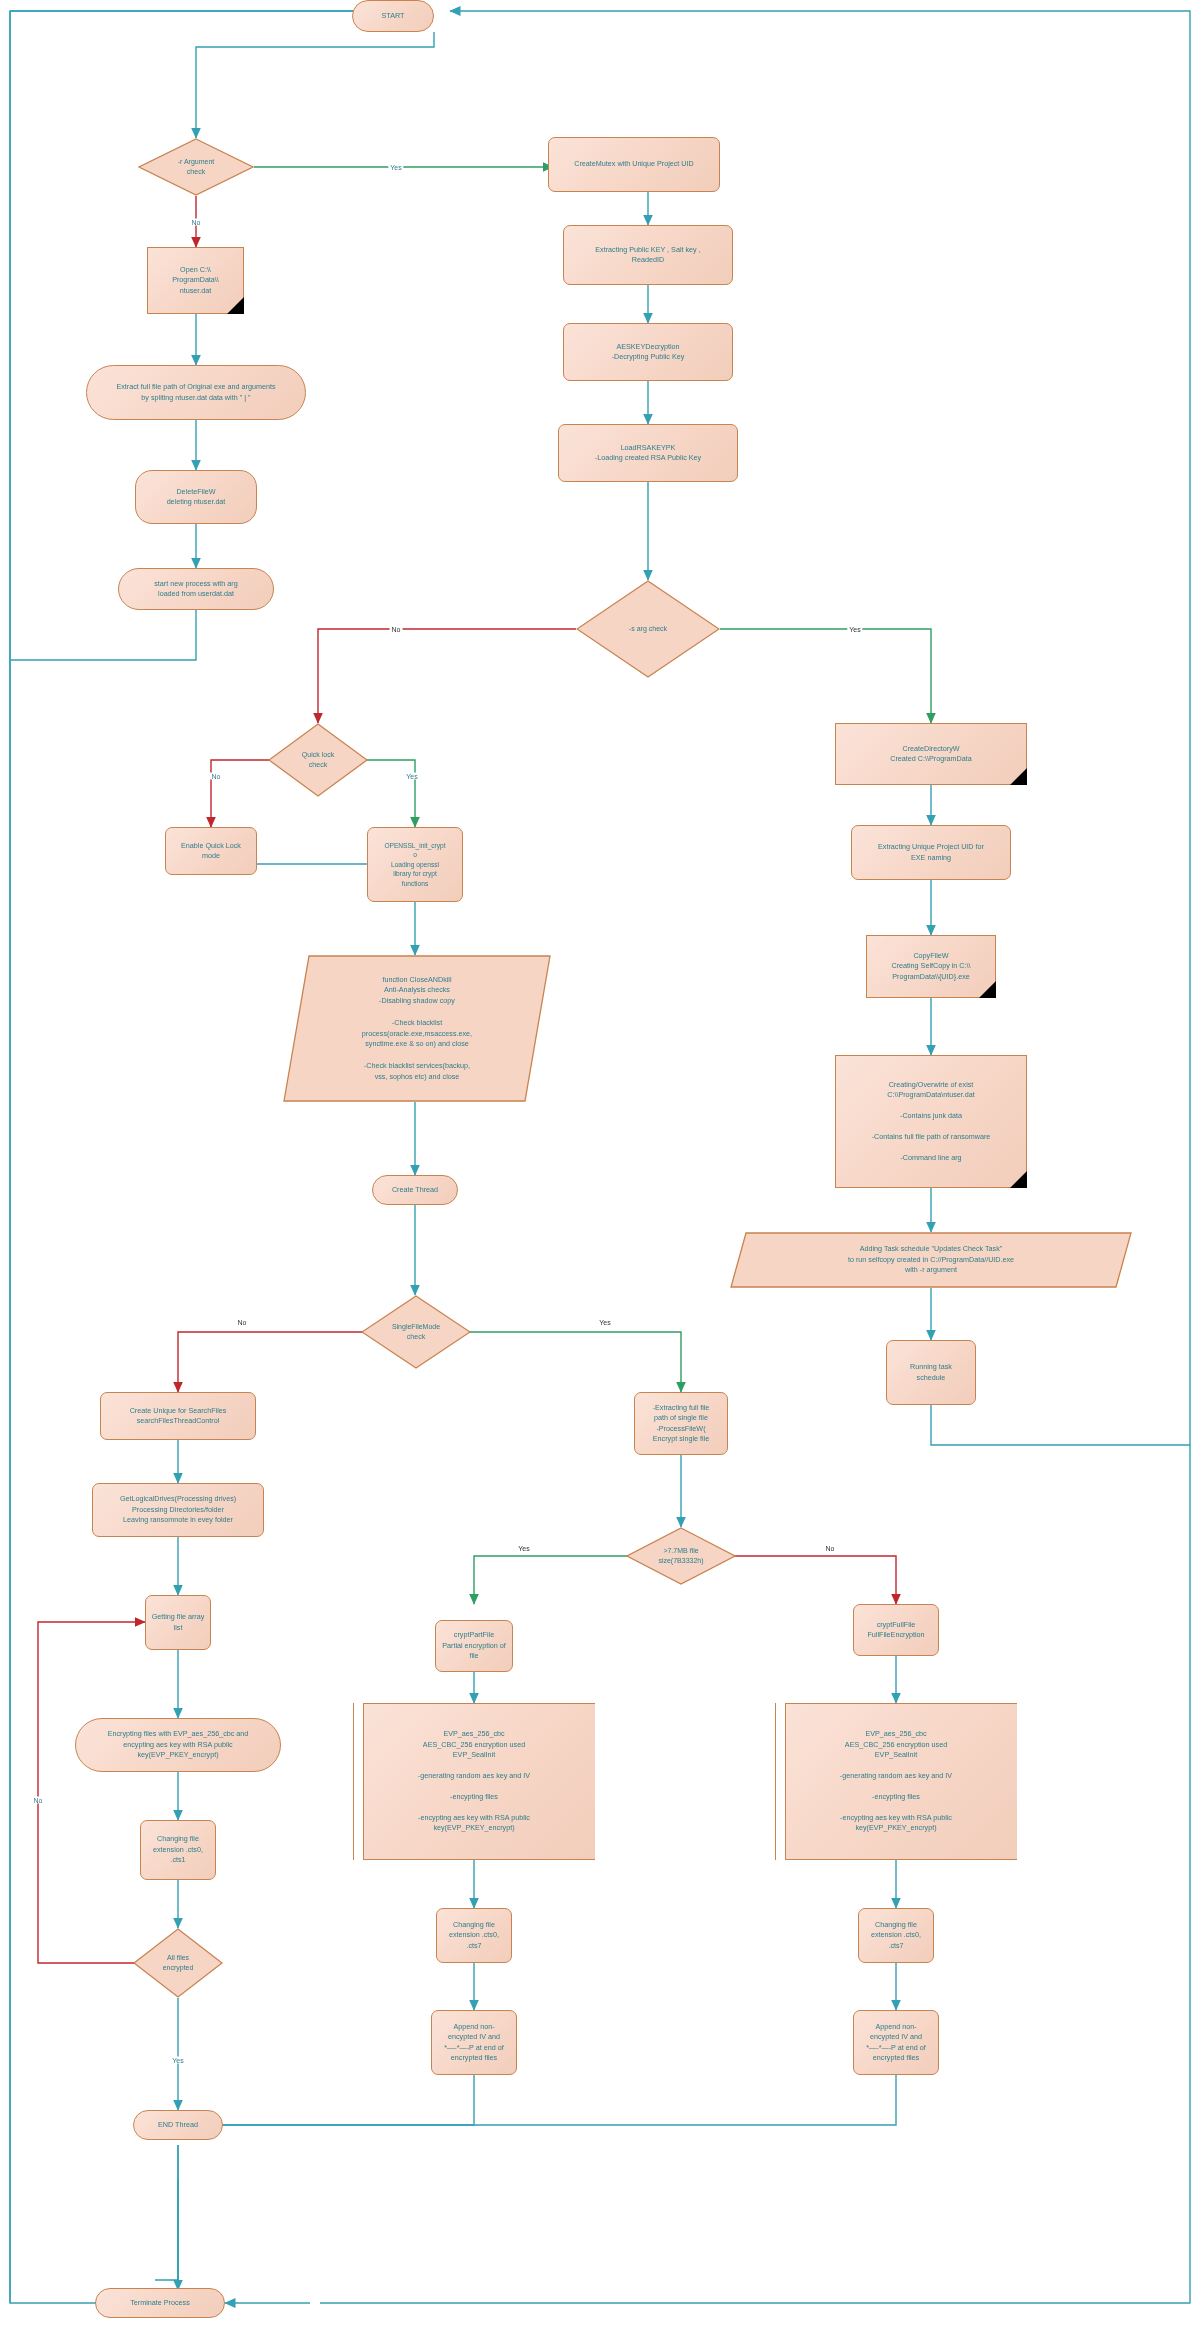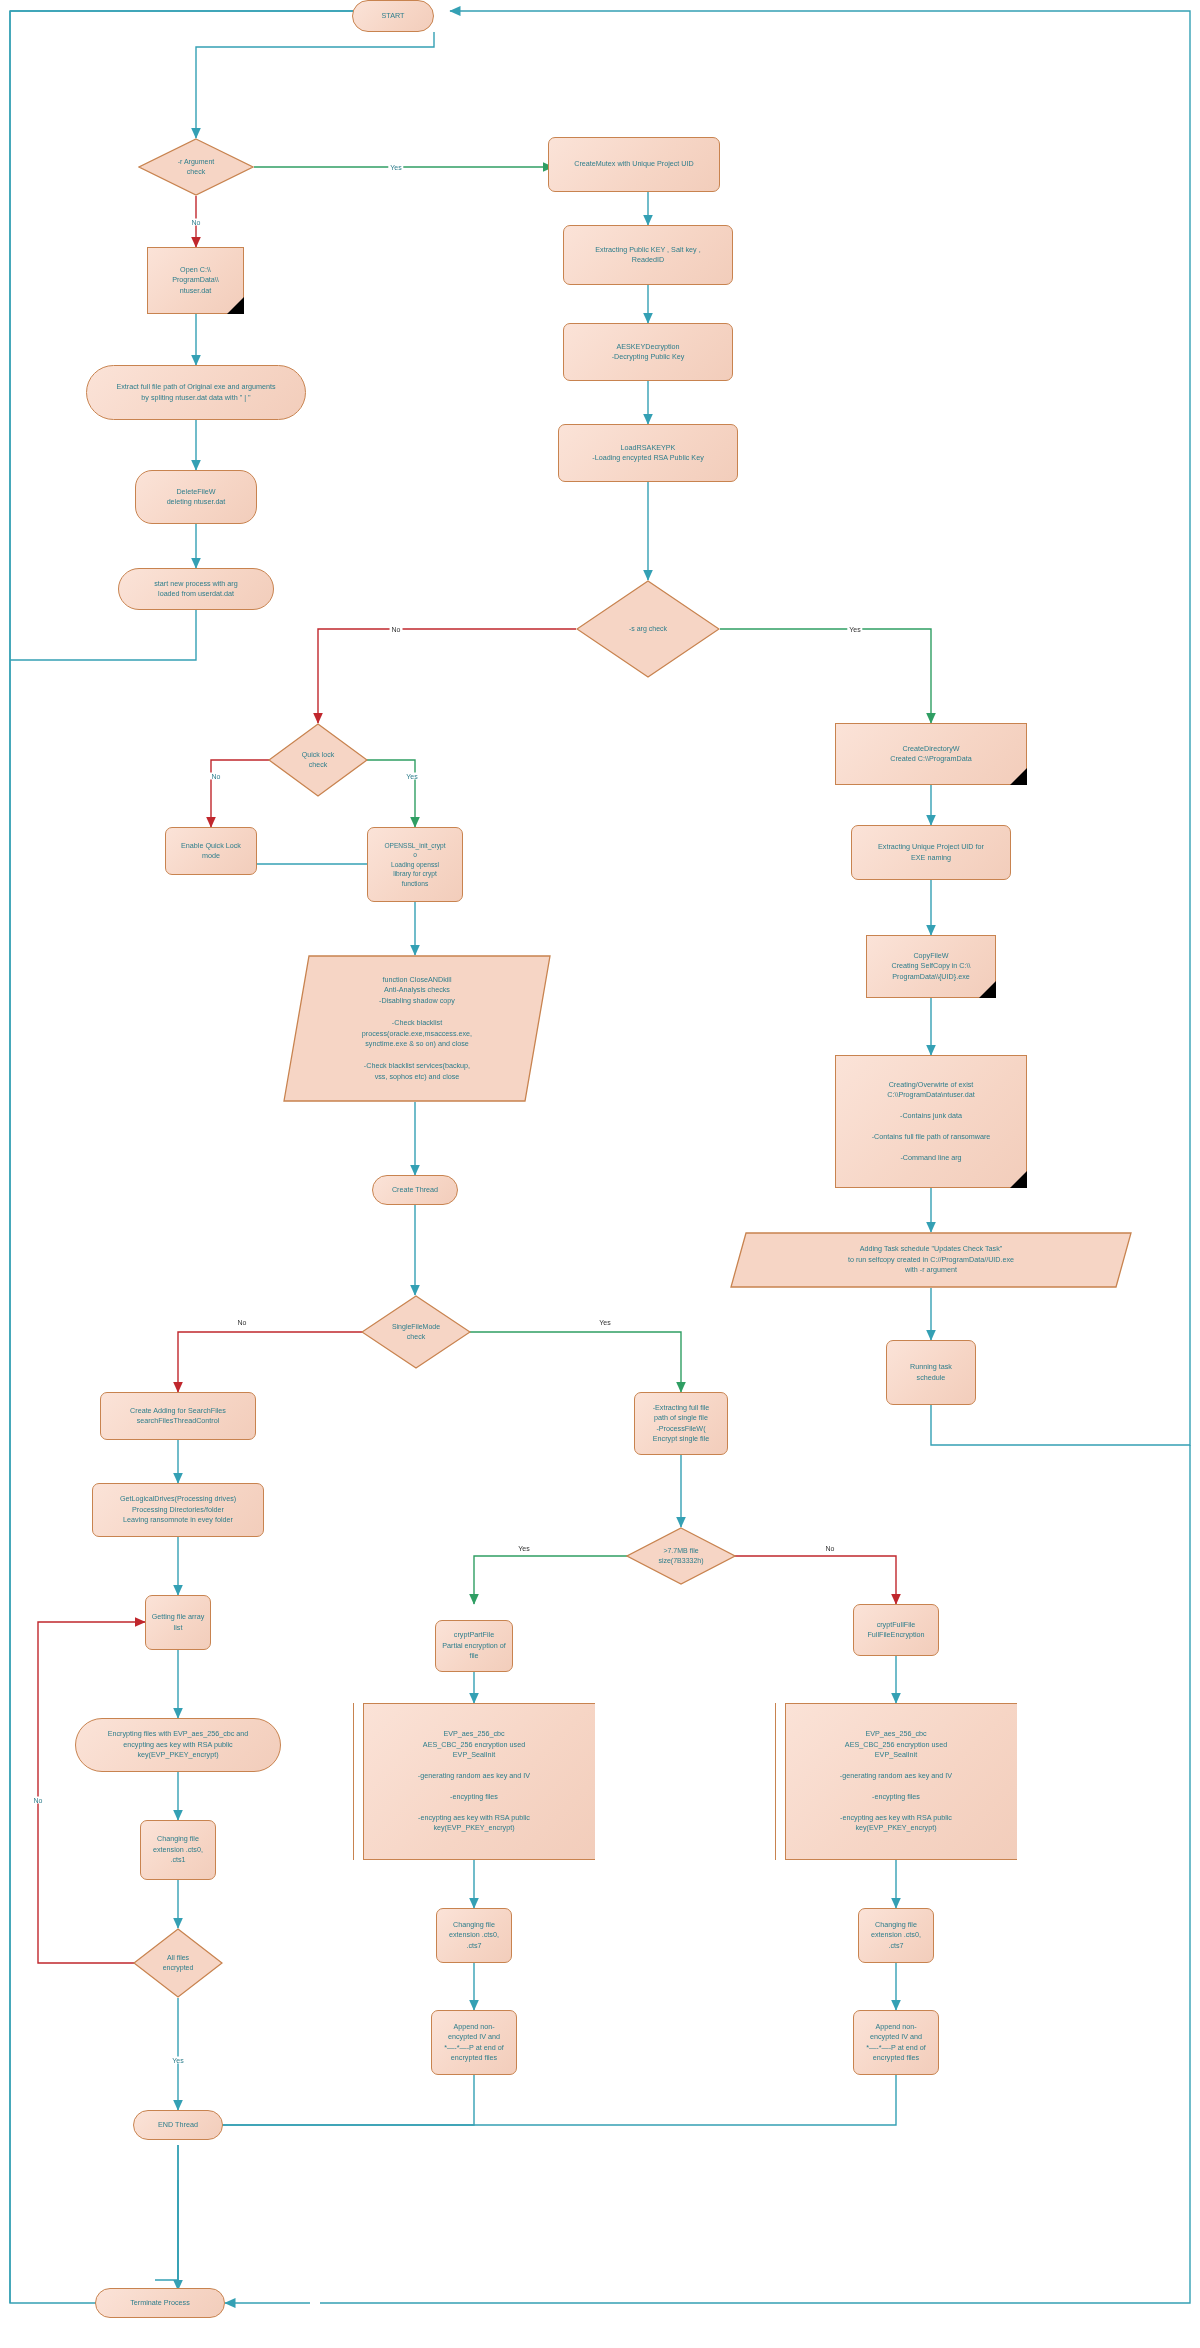--- a/index.html
+++ b/index.html
@@ -184,21 +184,21 @@
 ReadedID</span>
   </div>
 
   <div class="node process" style="left:563px;top:323px;width:170px;height:58px;">
     <span>AESKEYDecryption
 -Decrypting Public Key</span>
   </div>
 
   <div class="node process" style="left:558px;top:424px;width:180px;height:58px;">
     <span>LoadRSAKEYPK
--Loading encypted RSA Public Key</span>
+-Loading created RSA Public Key</span>
   </div>
 
   <div class="node decision" style="left:576px;top:580px;width:144px;height:98px;">
     <svg class="dwrap" viewBox="0 0 144 98" preserveAspectRatio="none">
       <polygon points="72,1 143,49 72,97 1,49" fill="#f6d5c5" stroke="#c8834f" stroke-width="1.3"></polygon>
     </svg>
     <div class="dlabel">-s arg check</div>
   </div>
 
   <div class="node decision" style="left:268px;top:723px;width:100px;height:74px;">
@@ -288,21 +288,21 @@
 
   <div class="node decision" style="left:361px;top:1295px;width:110px;height:74px;">
     <svg class="dwrap" viewBox="0 0 110 74" preserveAspectRatio="none">
       <polygon points="55,1 109,37 55,73 1,37" fill="#f6d5c5" stroke="#c8834f" stroke-width="1.3"></polygon>
     </svg>
     <div class="dlabel">SingleFileMode
 check</div>
   </div>
 
   <div class="node process" style="left:100px;top:1392px;width:156px;height:48px;">
-    <span>Create Adding for SearchFiles
+    <span>Create Unique for SearchFiles
 searchFilesThreadControl</span>
   </div>
 
   <div class="node process" style="left:92px;top:1483px;width:172px;height:54px;">
     <span>GetLogicalDrives(Processing drives)
 Processing Directories/folder
 Leaving ransomnote in evey folder</span>
   </div>
 
   <div class="node process" style="left:145px;top:1595px;width:66px;height:55px;">

